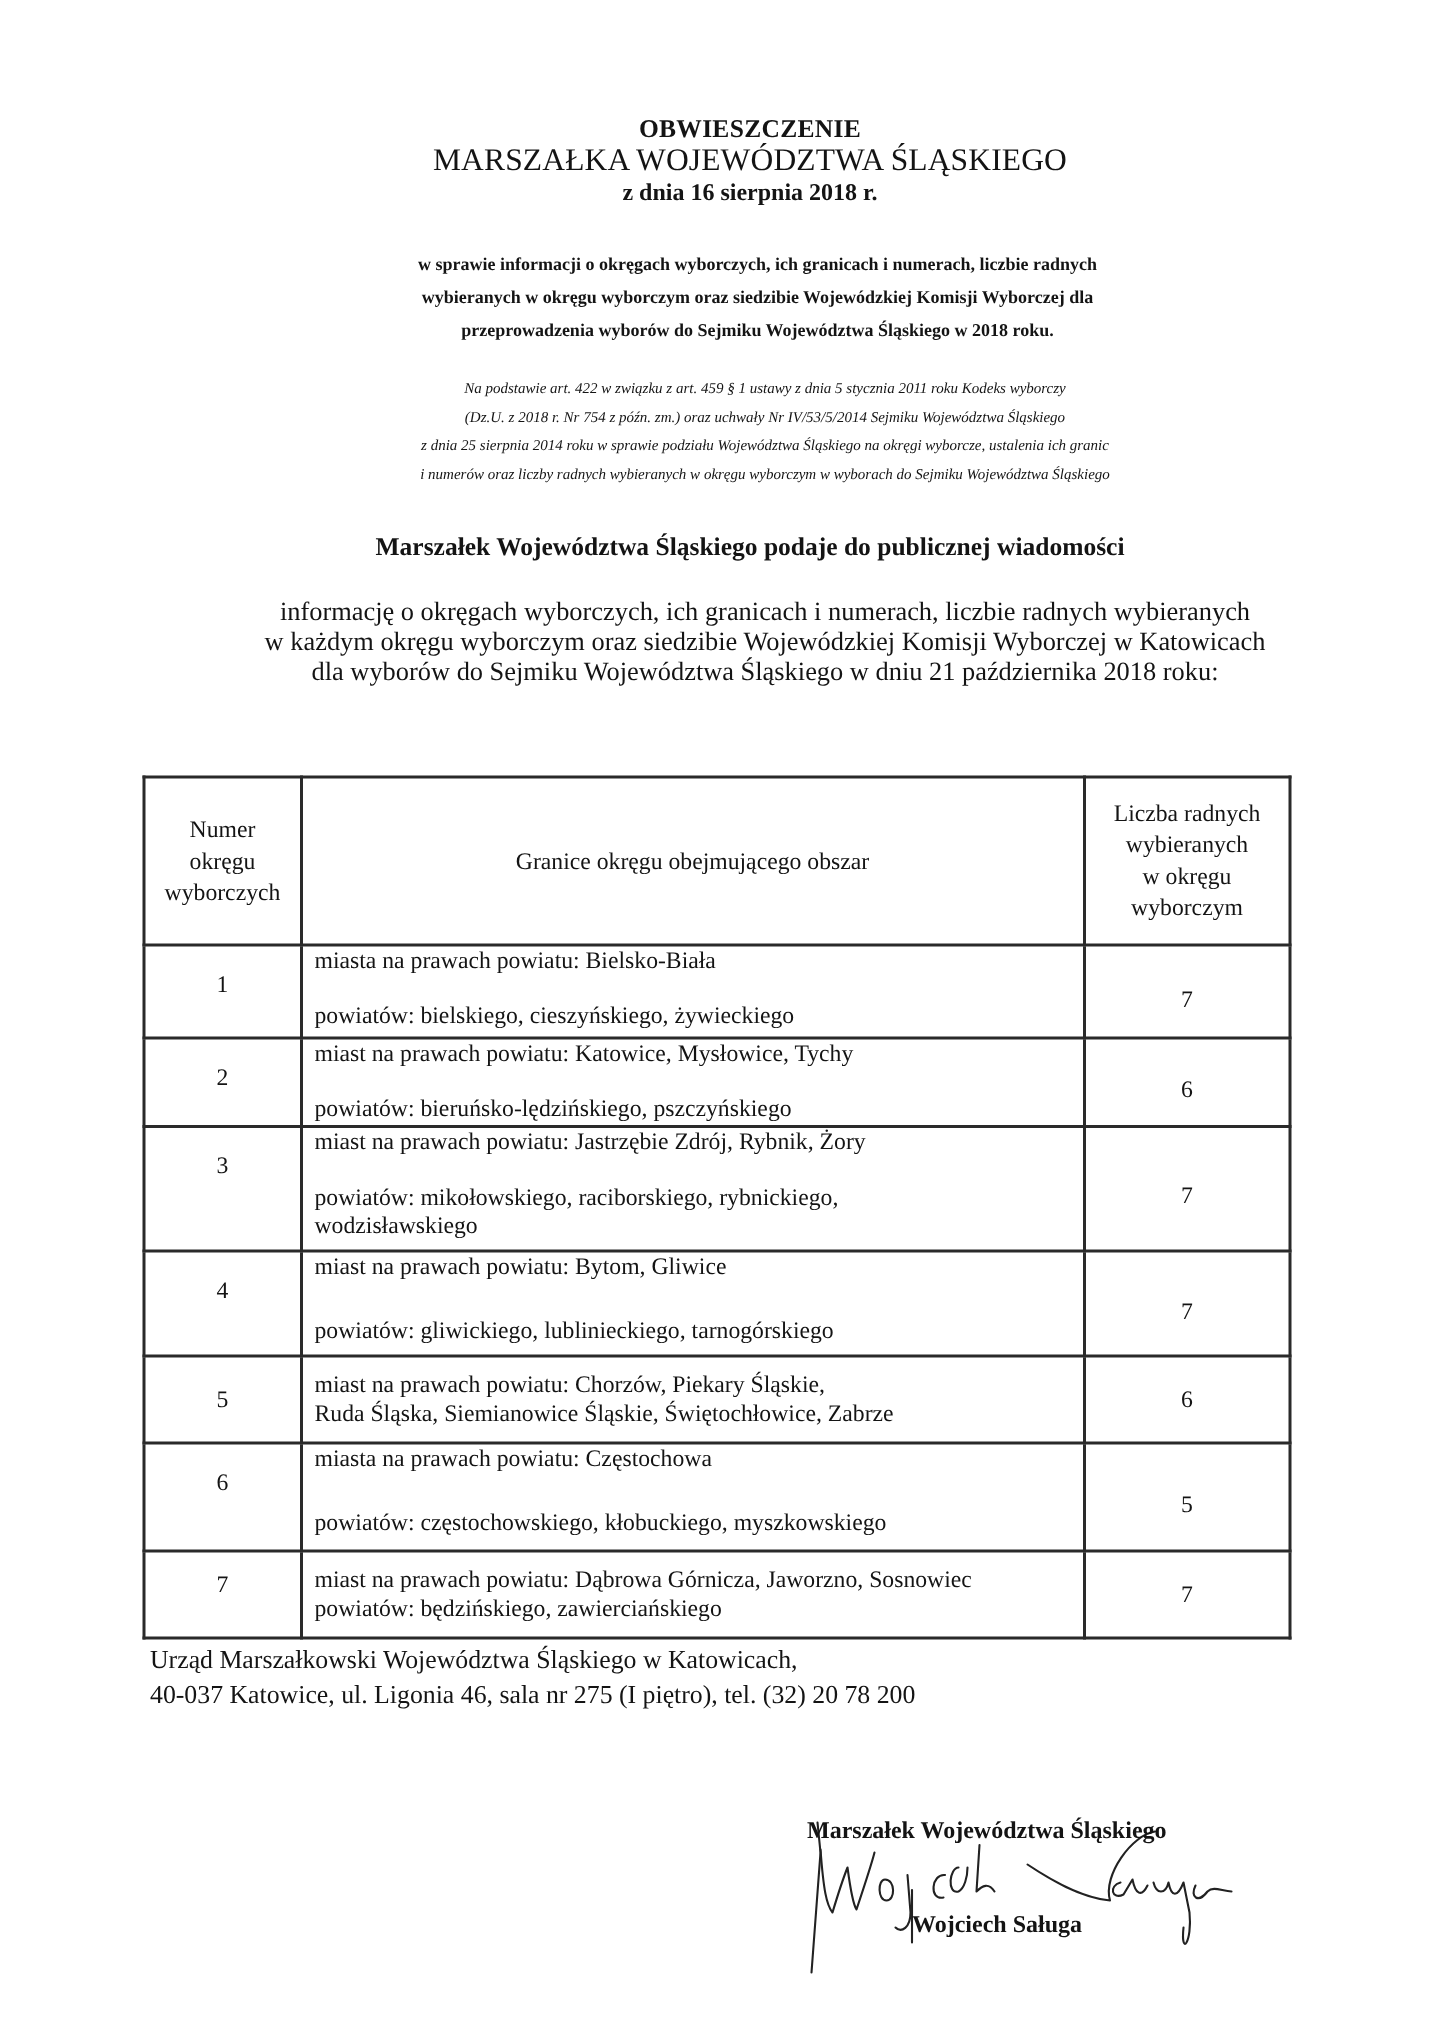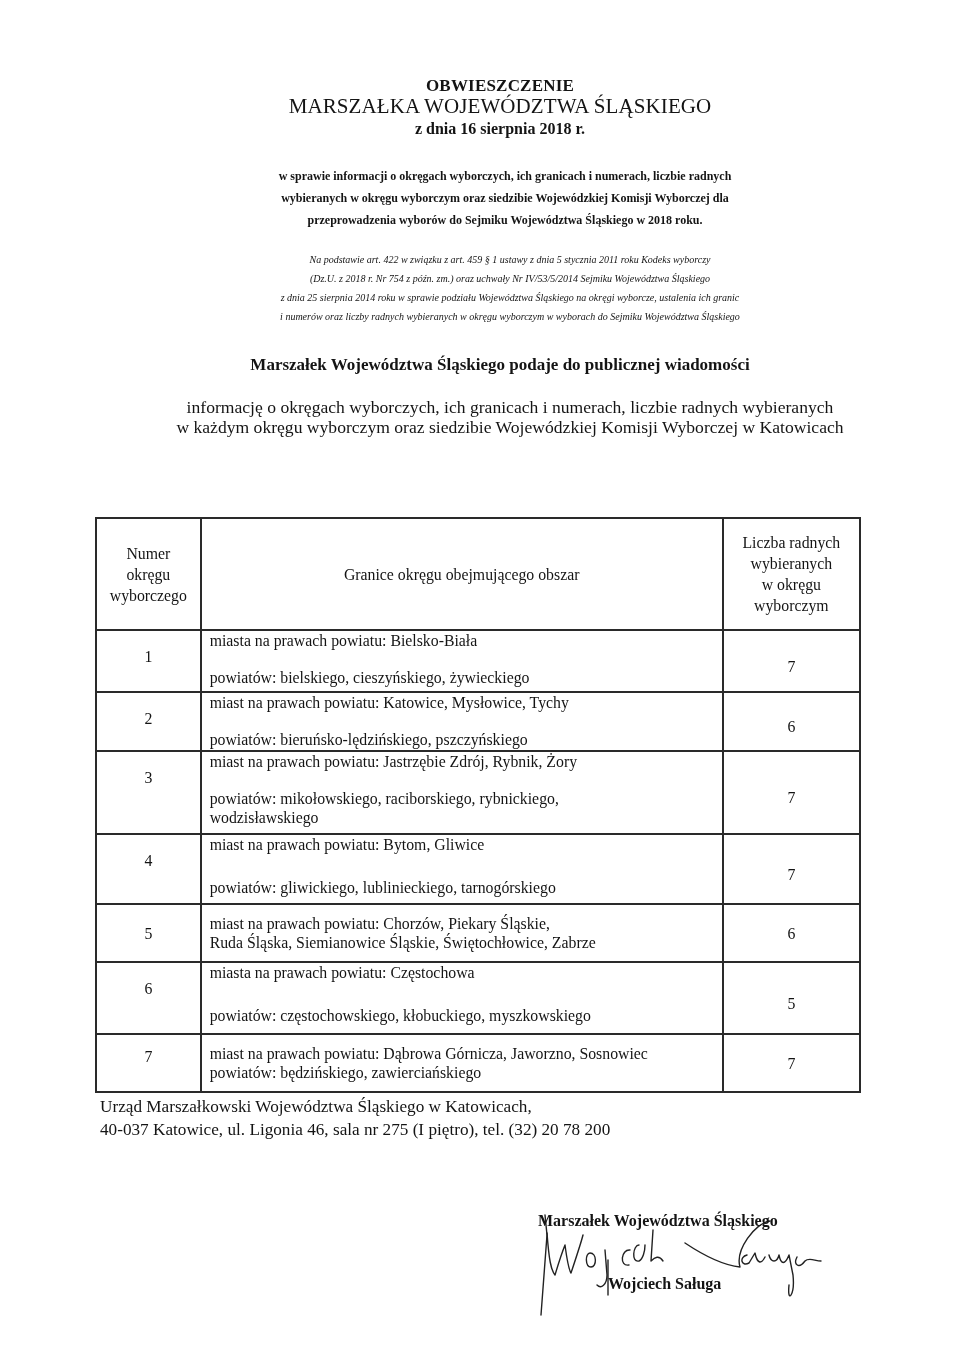--- a/index.html
+++ b/index.html
@@ -69,34 +69,35 @@
   <div>(Dz.U. z 2018 r. Nr 754 z późn. zm.) oraz uchwały Nr IV/53/5/2014  Sejmiku Województwa Śląskiego</div>
   <div>z dnia 25 sierpnia 2014 roku w sprawie podziału Województwa Śląskiego na okręgi wyborcze, ustalenia ich granic</div>
   <div>i numerów oraz liczby radnych wybieranych w okręgu wyborczym w wyborach do Sejmiku Województwa Śląskiego</div>
 </div>
 
 <div id="announce" class="abs center b">Marszałek Województwa Śląskiego podaje do publicznej wiadomości</div>
 
 <div id="info" class="abs center">
   <div>informację o okręgach wyborczych, ich granicach i numerach, liczbie radnych wybieranych</div>
   <div>w każdym okręgu wyborczym oraz siedzibie Wojewódzkiej Komisji Wyborczej w Katowicach</div>
+  <div>dla wyborów do Sejmiku Województwa Śląskiego w dniu 21 października 2018 roku:</div>
 </div>
 
 <table id="districts">
   <colgroup>
       <col class="c1">
       <col class="c2">
       <col class="c3">
     </colgroup>
   <thead>
     <tr>
       <th>
         <div>Numer</div>
         <div>okręgu</div>
-        <div>wyborczego</div>
+        <div>wyborczych</div>
       </th>
       <th>Granice okręgu obejmującego obszar</th>
       <th>
         <div>Liczba radnych</div>
         <div>wybieranych</div>
         <div>w okręgu</div>
         <div>wyborczym</div>
       </th>
     </tr>
   </thead>

